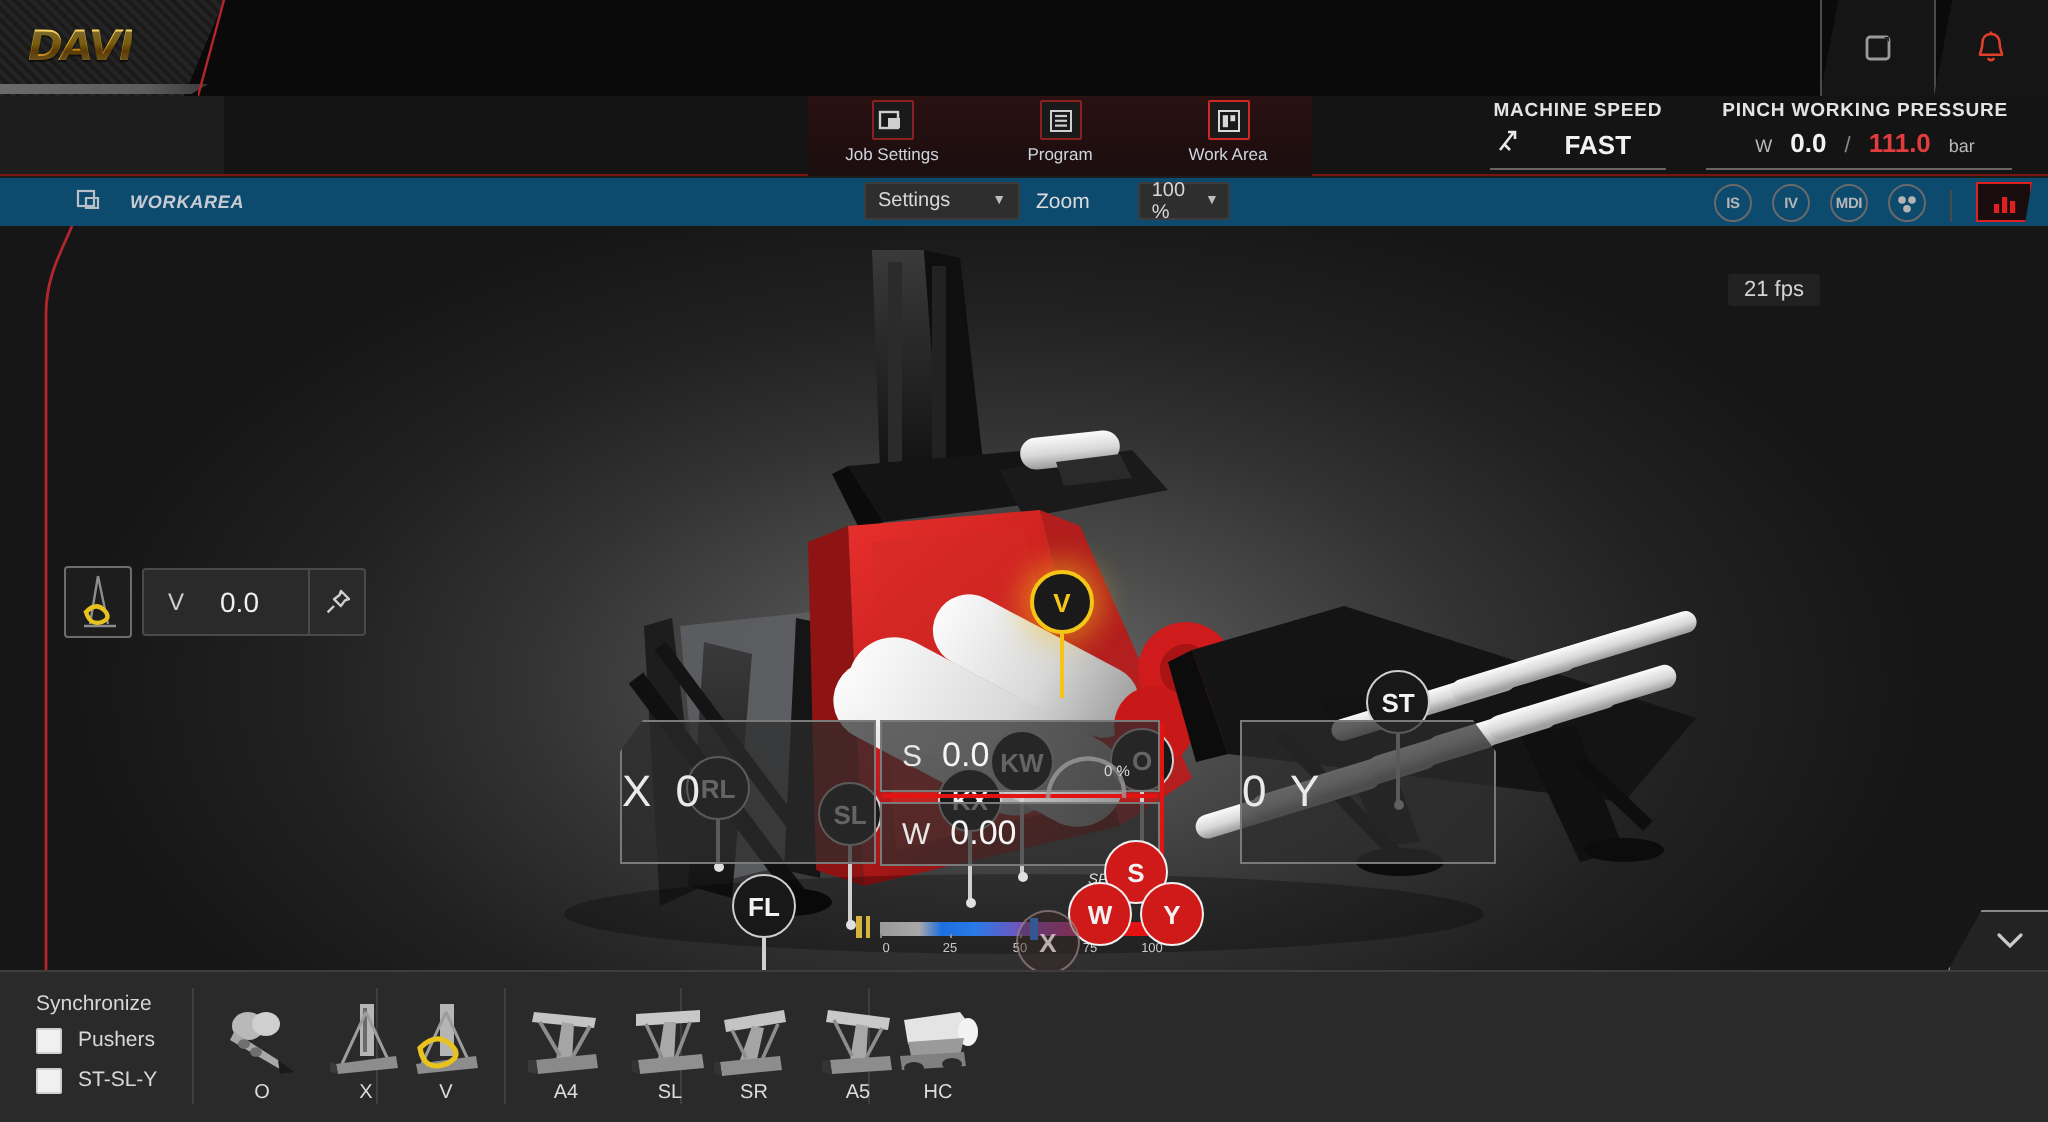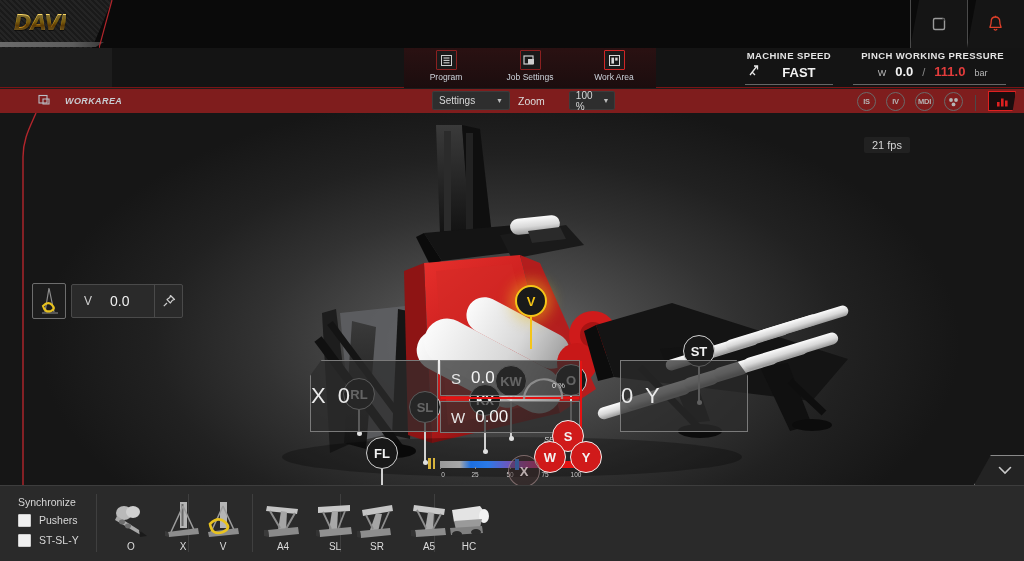--- a/index.html
+++ b/index.html
@@ -85,21 +85,21 @@
   .g-unit { font-size: 9px; color: #b9b9b9; }
   .g-val { font-size: 13px; font-weight: bold; color: #f2f2f2; }
   .g-val.red { color: #e23c3c; }
   .g-sep { font-size: 11px; color: #8a8a8a; }
   .g-bar { font-size: 9px; color: #b9b9b9; }
   .speed-icon { color:#e8e8e8; font-size: 13px; }
 
   
   .toolbar {
     position: absolute; left: 0; top: 89px; width: 1024px; height: 24px;
-    background: #7f1d1d;
+    background: #0c4a6e;
   }
   .tb-left { position:absolute; left: 38px; top:0; height:24px; display:flex; align-items:center; gap: 12px; }
   .tb-icon-sm { width: 15px; height: 14px; display:flex; align-items:center; justify-content:center; }
   .breadcrumb { font-size: 9px; font-style: italic; font-weight: bold; color: #c8ccd2; letter-spacing:.4px; }
 
   .tb-center { position:absolute; left: 432px; top: 2px; display:flex; align-items:center; gap: 8px; }
   .select {
     height: 19px; background: #2e2e2e; border: 1px solid #3c3c3c; border-radius: 2px;
     display:flex; align-items:center; justify-content:space-between; padding: 0 6px;
     font-size: 10px; color: #d8d8d8; gap: 10px;
@@ -274,37 +274,37 @@
       <div class="hbtn-divider" style="left:0px"></div>
     </div>
   </div>
 
   <div class="subheader-left-fill"></div>
   <div class="subheader">
 
     <div class="tabs">
       <div class="tab">
         <div class="tab-icon">
+          <svg width="14" height="13" viewBox="0 0 14 13">
+            <rect x="1" y="2" width="9" height="8" fill="none" stroke="#cfcfcf" stroke-width="1.2"></rect>
+            <path d="M5,5 h6 v5 h-6 z" fill="#cfcfcf"></path>
+          </svg>
+        </div>
+        <div class="tab-label">Job Settings</div>
+      </div>
+      <div class="tab">
+        <div class="tab-icon">
           <svg width="13" height="13" viewBox="0 0 13 13">
             <rect x="1.5" y="1.5" width="10" height="10" fill="none" stroke="#cfcfcf" stroke-width="1"></rect>
             <line x1="3.5" y1="4" x2="9.5" y2="4" stroke="#cfcfcf" stroke-width="1.1"></line>
             <line x1="3.5" y1="6.4" x2="9.5" y2="6.4" stroke="#cfcfcf" stroke-width="1.1"></line>
             <line x1="3.5" y1="8.8" x2="9.5" y2="8.8" stroke="#cfcfcf" stroke-width="1.1"></line>
           </svg>
         </div>
         <div class="tab-label">Program</div>
-      </div>
-      <div class="tab">
-        <div class="tab-icon">
-          <svg width="14" height="13" viewBox="0 0 14 13">
-            <rect x="1" y="2" width="9" height="8" fill="none" stroke="#cfcfcf" stroke-width="1.2"></rect>
-            <path d="M5,5 h6 v5 h-6 z" fill="#cfcfcf"></path>
-          </svg>
-        </div>
-        <div class="tab-label">Job Settings</div>
       </div>
       <div class="tab active">
         <div class="tab-icon">
           <svg width="13" height="13" viewBox="0 0 13 13">
             <rect x="1.5" y="1.5" width="10" height="10" fill="none" stroke="#d8d8d8" stroke-width="1"></rect>
             <rect x="3.4" y="3.6" width="2.6" height="6" fill="#d8d8d8"></rect>
             <rect x="7.2" y="3.6" width="2.4" height="3" fill="#d8d8d8"></rect>
           </svg>
         </div>
         <div class="tab-label">Work Area</div>

